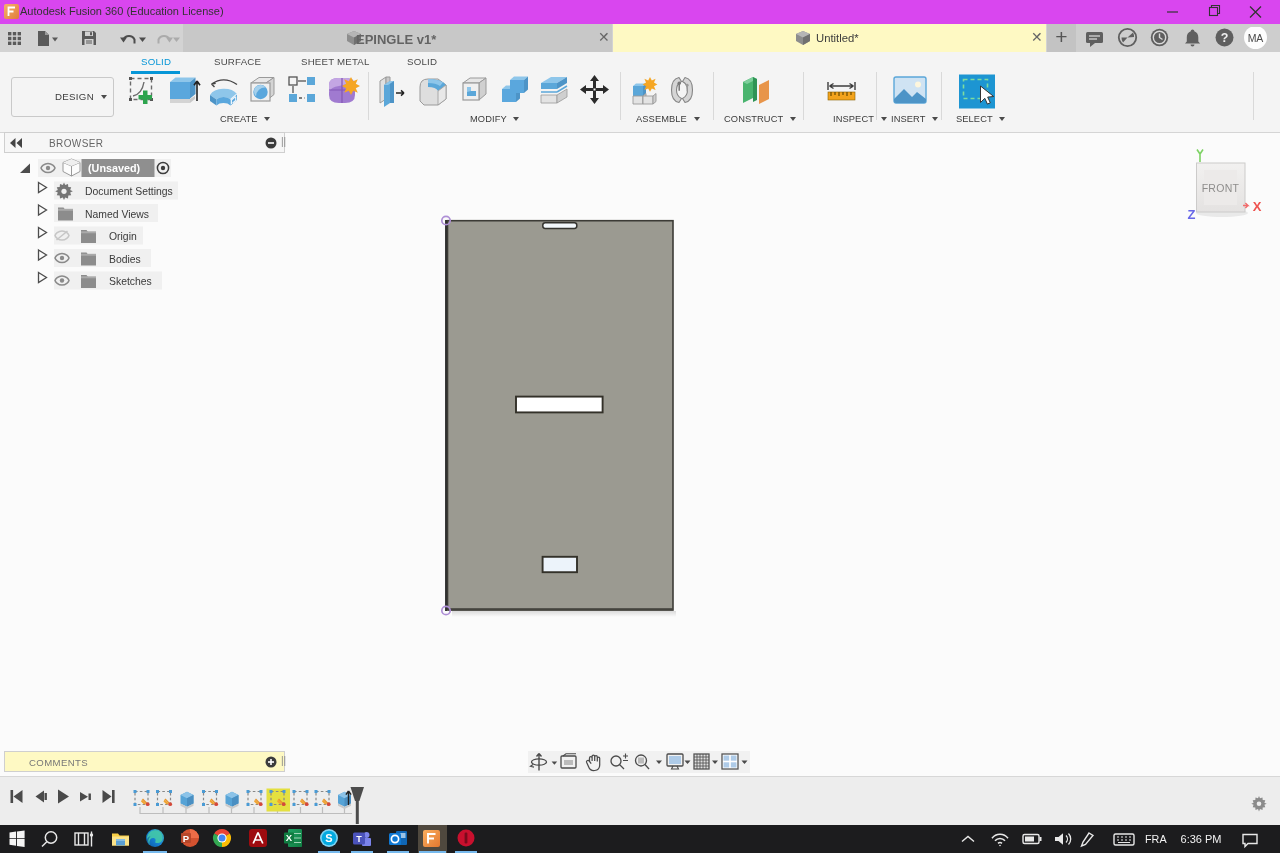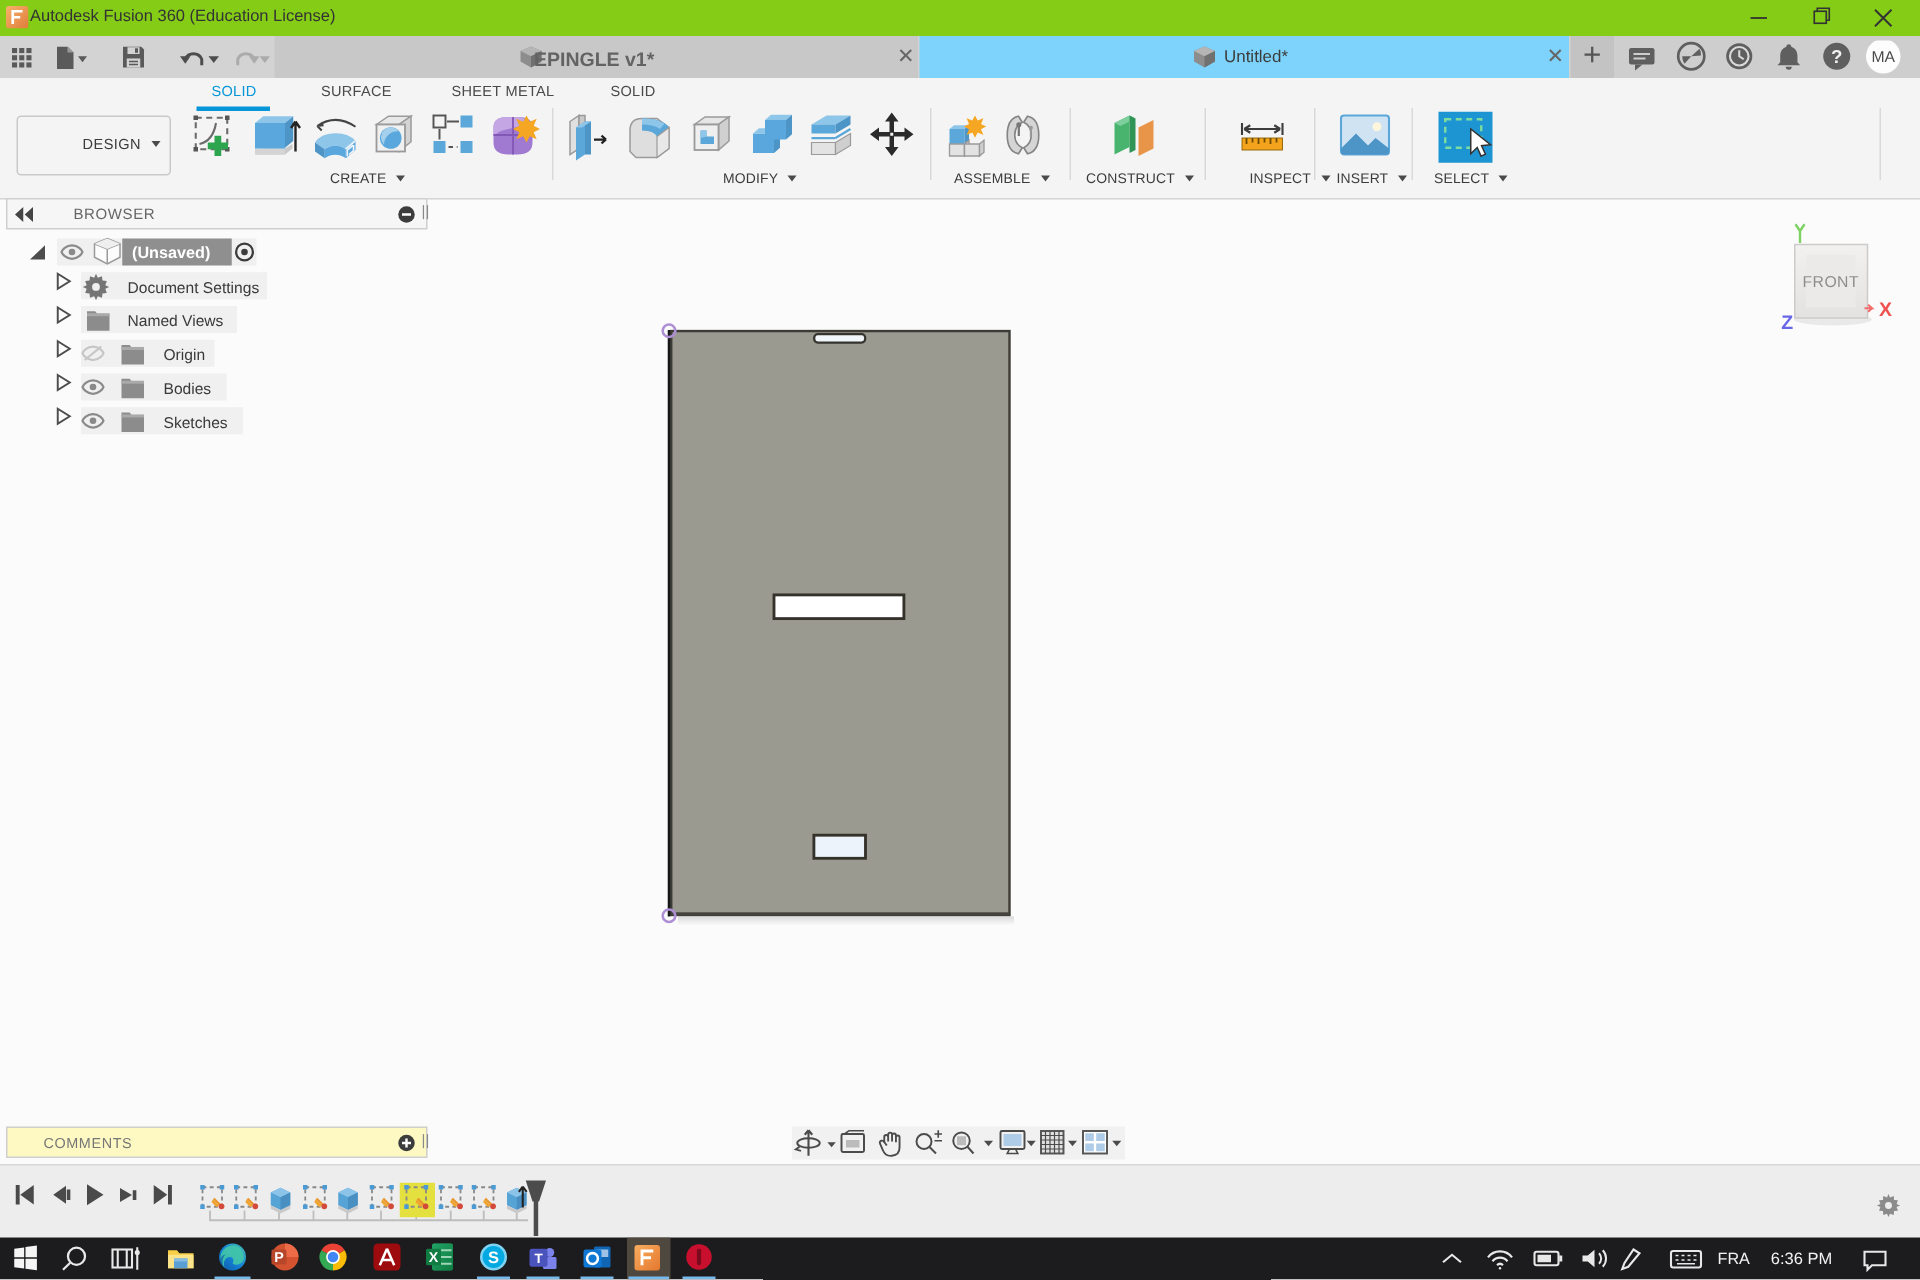--- a/index.html
+++ b/index.html
@@ -1,28 +1,28 @@
 <!DOCTYPE html>
 <html><head>
 <meta charset="utf-8">
 <style>
   * { margin:0; padding:0; box-sizing:border-box; }
   html,body { width:1280px; height:853px; overflow:hidden; }
   body { font-family:"Liberation Sans", sans-serif; position:relative; background:#fbfbfb; }
   .abs { position:absolute; }
 
   
-  #titlebar { left:0; top:0; width:1280px; height:40px; background:#84cc16; }
+  #titlebar { left:0; top:0; width:1280px; height:40px; background:#d946ef; }
   #titletext { left:20px; top:5px; font-size:11px; color:#333; }
 
   
   #tabbar { left:0; top:24px; width:1280px; height:28px; background:#d3d3d3; }
   .tab { position:absolute; top:0; height:28px; }
   #tab1 { left:183px; width:429px; background:#c8c8c8; }
-  #tab2 { left:613px; width:433px; background:#7dd3fc; }
+  #tab2 { left:613px; width:433px; background:#fef9c3; }
   .tabx { position:absolute; top:5px; font-size:14px; color:#666; }
   #plusbtn { left:1047px; top:0; width:29px; height:28px; background:#c3c3c3; color:#555; font-size:21px; text-align:center; line-height:26px; }
 
   
   #ribbon { left:0; top:52px; width:1280px; height:81px; background:#f4f4f4; border-bottom:1px solid #d5d5d5; }
   #designbtn { left:11px; top:25px; width:103px; height:40px; border:1px solid #c9c9c9; border-radius:3px; background:#f4f4f4; font-size:9.7px; color:#3b3b3b; text-align:center; line-height:38px; letter-spacing:.3px;padding-left:37px;}
   .rtab { position:absolute; top:4px; font-size:9.7px; color:#4a4a4a; letter-spacing:.2px;}
   .glabel { position:absolute; top:62px; font-size:9.3px; color:#3b3b3b; letter-spacing:.1px;}
   .gdiv { position:absolute; top:20px; width:1px; height:48px; background:#d9d9d9; }
   .caret { display:inline-block; width:0; height:0; border-left:3.5px solid transparent; border-right:3.5px solid transparent; border-top:4px solid #4a4a4a; vertical-align:middle; margin-left:4px; margin-bottom:1px;}
@@ -171,21 +171,21 @@
 
   <div class="abs" id="ribbon">
     <div class="abs" id="designbtn">DESIGN <span class="caret"></span></div>
     <div class="rtab" style="left:141px;color:#0696d7;">SOLID</div>
     <div class="abs" style="left:131px;top:19px;width:49px;height:3px;background:#0696d7;"></div>
     <div class="rtab" style="left:214px;">SURFACE</div>
     <div class="rtab" style="left:301px;">SHEET METAL</div>
     <div class="rtab" style="left:407px;">SOLID</div>
 
     <div class="glabel" style="left:220px;">CREATE <span class="caret"></span></div>
-    <div class="glabel" style="left:482px;">MODIFY <span class="caret"></span></div>
+    <div class="glabel" style="left:470px;">MODIFY <span class="caret"></span></div>
     <div class="glabel" style="left:636px;">ASSEMBLE <span class="caret"></span></div>
     <div class="glabel" style="left:724px;">CONSTRUCT <span class="caret"></span></div>
     <div class="glabel" style="left:817px;padding-left:16px;">INSPECT <span class="caret"></span></div>
     <div class="glabel" style="left:891px;">INSERT <span class="caret"></span></div>
     <div class="glabel" style="left:956px;">SELECT <span class="caret"></span></div>
 
     <div class="gdiv" style="left:368px;"></div>
     <div class="gdiv" style="left:620px;"></div>
     <div class="gdiv" style="left:713px;"></div>
     <div class="gdiv" style="left:803px;"></div>

